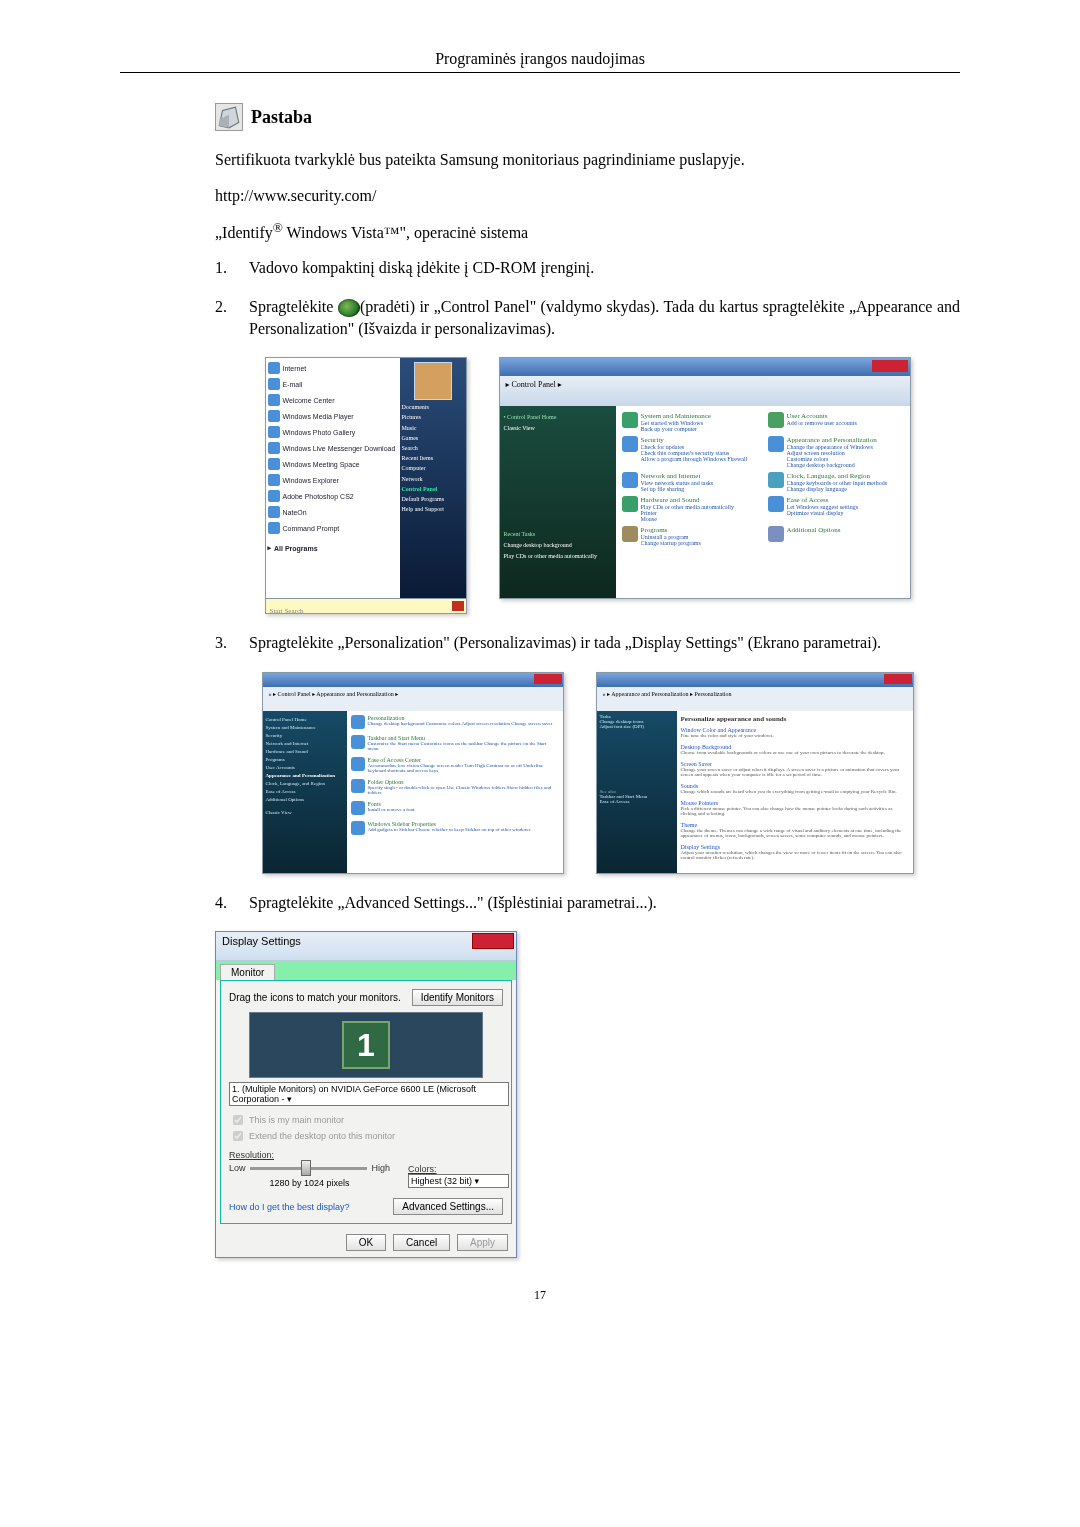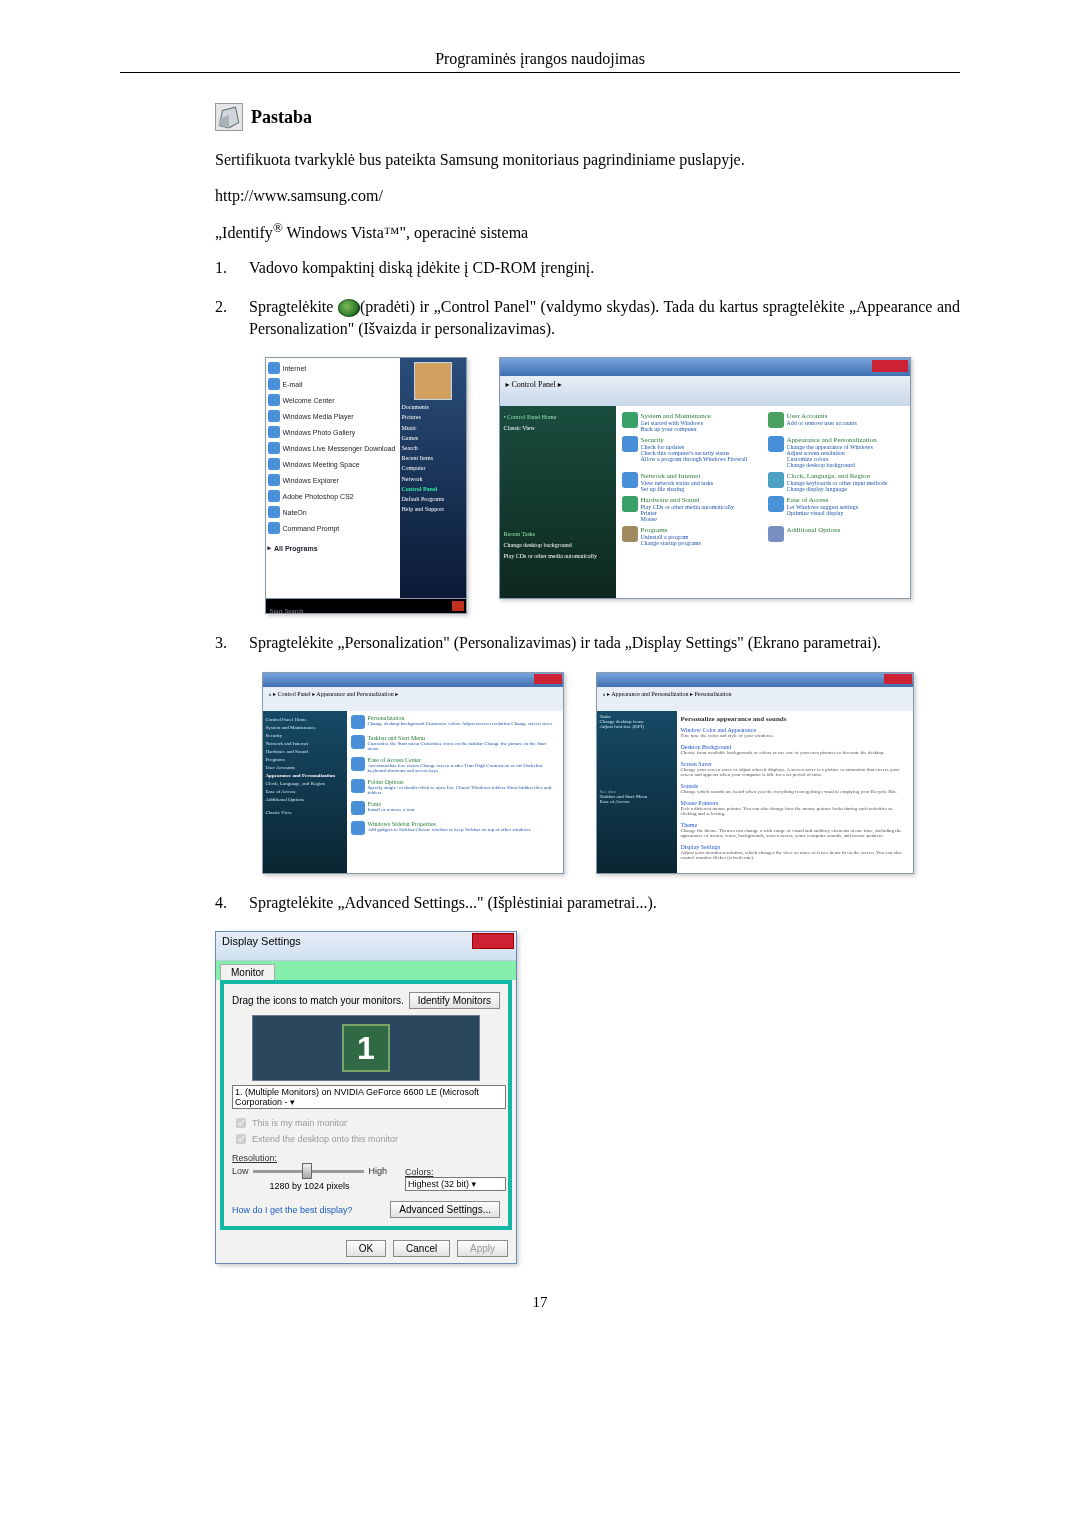--- a/index.html
+++ b/index.html
@@ -189,21 +189,21 @@
     display:inline-block;
     padding:2px 10px;
     background:#f2f2f0;
     border:1px solid #aaa;
     border-bottom:none;
     margin:3px 0 0 4px;
     font-size:10px;
   }
   .ds-pane {
     margin:0 4px 4px 4px;
-    border:4px solid #14b8a6;
+    border:1px solid #14b8a6;
     background:#f2f2f0;
     padding:8px;
   }
   .ds-pane .row { display:flex; justify-content:space-between; align-items:center; margin-bottom:6px; }
   .identify-btn {
     background:linear-gradient(#fefefe,#e2e2e2);
     border:1px solid #8a8a8a;
     padding:2px 8px;
     font-size:10px;
   }
@@ -242,40 +242,40 @@
   .adv-row { margin-top:10px; text-align:right;}
   .ds-btns { text-align:right; padding:6px 8px; }
   .ds-btns button {
     background:linear-gradient(#fefefe,#e2e2e2);
     border:1px solid #8a8a8a;
     padding:2px 12px;
     font-size:10px;
     margin-left:4px;
   }
   .ds-btns button.dis { color:#999; }
-  .page-num { text-align:center; font-size:15px; margin-top:30px; }
+  .page-num { text-align:center; font-size:12px; margin-top:30px; }
 </style>
 </head>
 <body>
 
 <div class="page">
   <div class="header-line">Programinės įrangos naudojimas</div>
   <hr class="top">
 
   <div class="note-block">
     <span class="note-icon">
       <svg viewBox="0 0 24 24">
           <path d="M3 20 L6 6 L18 3 L21 17 L12 22 Z" fill="#cfd6db" stroke="#677" stroke-width="1"></path>
           <path d="M3 20 L12 22 L12 10 L3 14 Z" fill="#aab2b8"></path>
         </svg>
     </span>
     <span class="note-title">Pastaba</span>
   </div>
   <div class="body-text">Sertifikuota tvarkyklė bus pateikta Samsung monitoriaus pagrindiniame puslapyje.</div>
-  <div class="body-text">http://www.samsung.com/</div>
+  <div class="body-text">http://www.security.com/</div>
 
   <div class="sub-text">
     <span>„Identify</span><sup>®</sup><span> Windows Vista™", operacinė sistema</span>
   </div>
 
   <ol class="steps">
     <li>
       <span class="num">1.</span>
       <span class="txt">Vadovo kompaktinį diską įdėkite į CD-ROM įrenginį.</span>
     </li>
@@ -350,21 +350,21 @@
               <div class="ritem">Computer</div>
               <div class="ritem">Network</div>
             </div>
           <div class="ritem hl">Control Panel</div>
           <div id="sm-right-bot">
               <div class="ritem">Default Programs</div>
               <div class="ritem">Help and Support</div>
             </div>
         </div>
       </div>
-      <div class="win-shot" style="width:200px;height:14px;background:#000000;border-top:none;">
+      <div class="win-shot" style="width:200px;height:14px;background:#fef9c3;border-top:none;">
         <span style="color:#888;font-size:7px;margin-left:4px;">Start Search</span>
         <span class="shutdown" style="float:right;"></span>
       </div>
     </div>
 
     <div class="win-shot cpanel">
       <div class="cp-titlebar">
           <span class="cp-close"></span>
         </div>
       <div class="cp-toolbar"><span>  ▸ Control Panel ▸</span></div>

